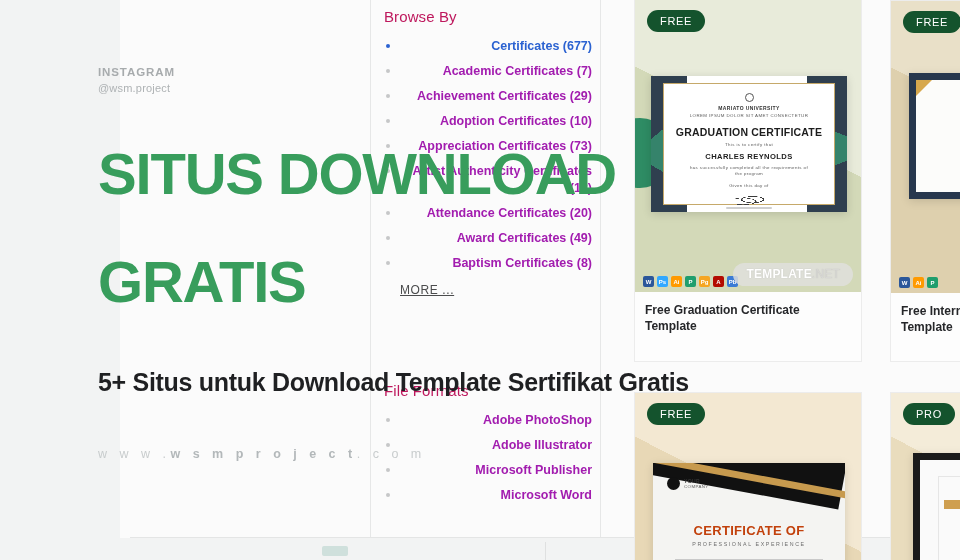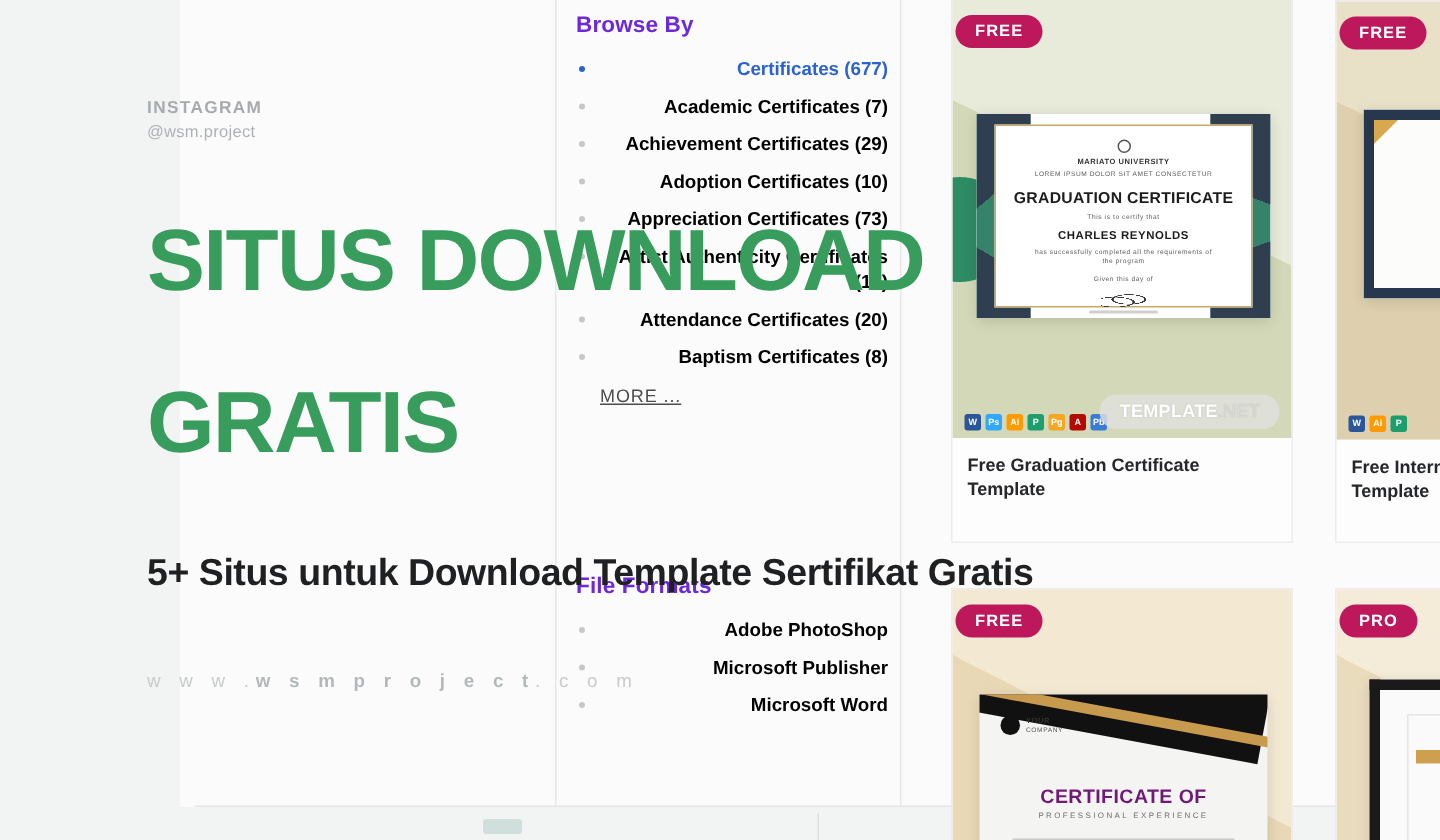--- a/index.html
+++ b/index.html
@@ -41,31 +41,31 @@
   #site-footer-div {
     position: absolute; left: 545px; top: 542px; width: 1px; height: 18px;
     background: #dfe0e0;
   }
 
   
   #browse-col {
     position: absolute; left: 384px; top: 8px; width: 208px;
   }
   .panel-heading {
-    font-size: 15px; font-weight: bold; color: #6d28d9;
+    font-size: 15px; font-weight: normal; color: #be185d;
     letter-spacing: .1px;
     margin-bottom: 13px;
   }
   .facet-list { list-style: none; text-align: right; }
   .facet-item {
     position: relative;
     padding-left: 16px;
     font-size: 12.5px;
     line-height: 17px;
-    color: #000000;
+    color: #a21caf;
     margin-bottom: 8px;
     font-weight: 600;
   }
   .facet-item::before {
     content: "";
     position: absolute; left: 2px; top: 6px;
     width: 4px; height: 4px; border-radius: 50%;
     background: #c6c7c8;
   }
   .facet-item.active { color: #2b62d1; font-weight: 600; }
@@ -87,23 +87,23 @@
     background: #fdfdfd;
     border: 1px solid #ececec;
     overflow: hidden;
   }
   .card-thumb {
     position: relative;
     width: 100%;
     overflow: hidden;
   }
   .badge {
-    position: absolute; left: 2px; top: 10px;
-    background: #be185d; color: #fff;
-    font-size: 11px; font-weight: bold; letter-spacing: .7px;
+    position: absolute; left: 12px; top: 10px;
+    background: #14532d; color: #fff;
+    font-size: 11px; font-weight: normal; letter-spacing: .7px;
     padding: 5px 13px; border-radius: 12px;
     z-index: 6;
   }
   .wm {
     position: absolute; right: 8px; bottom: 6px;
     background: rgba(225,225,222,.82);
     border-radius: 13px;
     padding: 4px 13px 5px;
     font-size: 12px; font-weight: bold; letter-spacing: .2px;
     color: #ffffff;
@@ -235,21 +235,21 @@
     position: absolute; right: -10px; top: 30px; width: 230px; height: 7px;
     background: #c79a4e; transform: rotate(10.5deg); transform-origin: right top;
   }
   .cert3 .logo {
     position: absolute; left: 14px; top: 14px;
     display: flex; align-items: center; gap: 4px;
   }
   .cert3 .logo .dot { width: 13px; height: 13px; border-radius: 50%; background: #111; }
   .cert3 .ttl {
     position: absolute; left: 0; right: 0; top: 60px; text-align: center;
-    font-size: 13px; font-weight: bold; letter-spacing: .3px; color: #701a75;
+    font-size: 13px; font-weight: bold; letter-spacing: .3px; color: #c2410c;
   }
   .cert3 .sub {
     position: absolute; left: 0; right: 0; top: 78px; text-align: center;
     font-size: 5.3px; letter-spacing: 1.6px; color: #6d6d6d;
   }
   .cert3 .rule {
     position: absolute; left: 22px; right: 22px; top: 96px; height: 1px; background: #c9c9c9;
   }
 
   
@@ -310,29 +310,31 @@
     <div id="browse-col">
       <div class="panel-heading">Browse By</div>
       <ul class="facet-list">
         <li class="facet-item active">Certificates (677)</li>
         <li class="facet-item">Academic Certificates (7)</li>
         <li class="facet-item">Achievement Certificates (29)</li>
         <li class="facet-item">Adoption Certificates (10)</li>
         <li class="facet-item">Appreciation Certificates (73)</li>
         <li class="facet-item">Artist Authenticity Certificates (12)</li>
         <li class="facet-item">Attendance Certificates (20)</li>
+        <li class="facet-item">Award Certificates (49)</li>
         <li class="facet-item">Baptism Certificates (8)</li>
       </ul>
       <a class="more-link" href="#">MORE ...</a>
     </div>
 
     <div id="formats-col">
       <div class="panel-heading">File Formats</div>
       <ul class="facet-list">
         <li class="facet-item">Adobe PhotoShop</li>
+        <li class="facet-item">Adobe Illustrator</li>
         <li class="facet-item">Microsoft Publisher</li>
         <li class="facet-item">Microsoft Word</li>
       </ul>
     </div>
 
     <div class="card" id="card1">
       <div class="card-thumb">
         <div class="c1-wedge-a"></div>
         <div class="c1-wedge-b"></div>
         <div class="badge">FREE</div>

